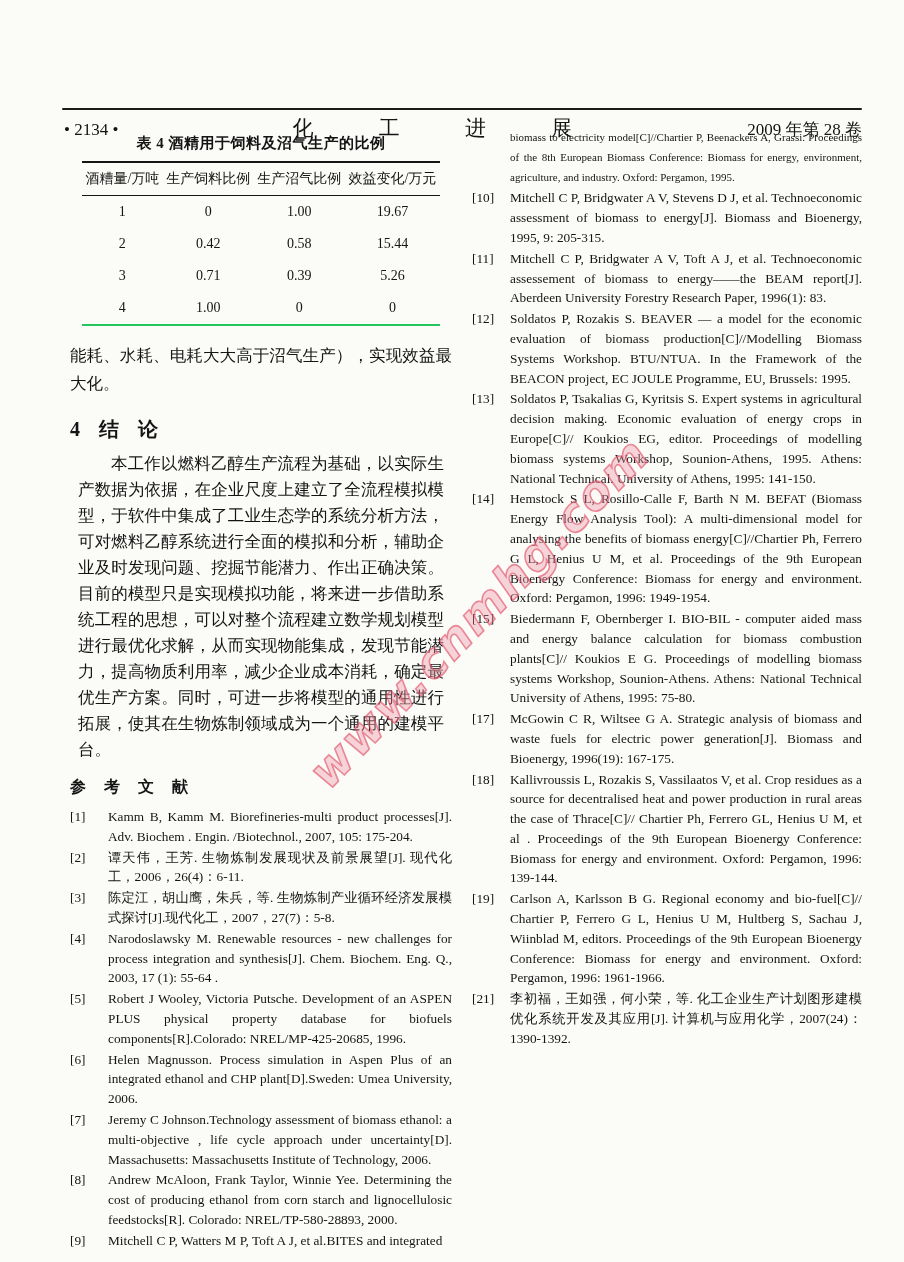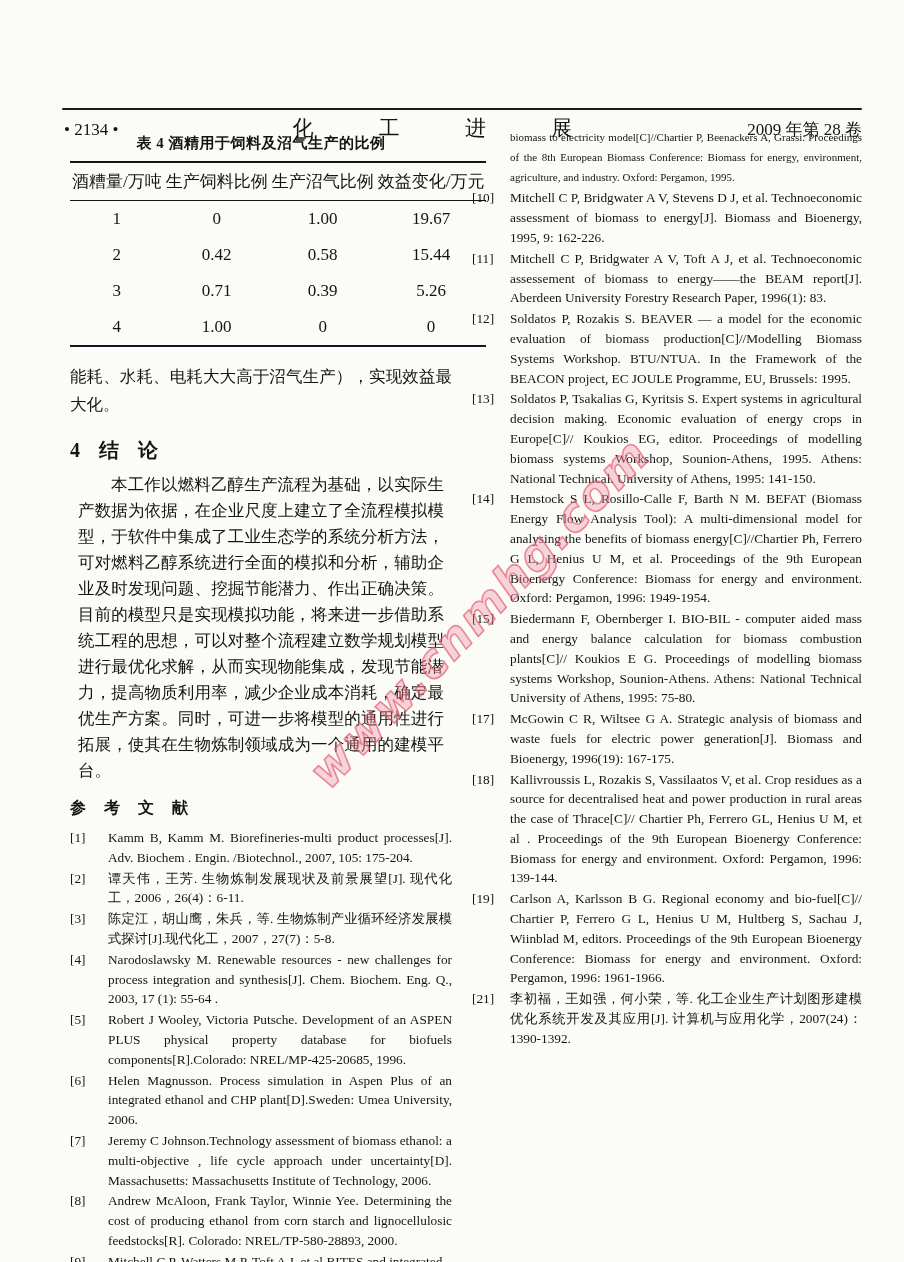--- a/index.html
+++ b/index.html
@@ -48,22 +48,22 @@
     font-weight: bold;
     font-size: 15px;
     margin: 4px 0 8px 0;
     letter-spacing: 0.5px;
   }
   table.data-table {
     width: 358px;
     margin: 0 auto;
     border-collapse: collapse;
     border-top: 2px solid #151515;
-    border-bottom: 2px solid #0f172a;
-    font-size: 17px;
+    border-bottom: 2px solid #22c55e;
+    font-size: 14px;
   }
   table.data-table thead th {
     font-weight: normal;
     padding: 7px 2px;
     border-bottom: 1.5px solid #151515;
     white-space: nowrap;
   }
   table.data-table td {
     text-align: center;
     padding: 8px 2px;
@@ -242,21 +242,21 @@
       </div>
   </div>
 
   <div class="col-right">
     <div class="ref-continuation">biomass to electricity model[C]//Chartier P, Beenackers A, Grassi. Proceedings of the 8th European Biomass Conference: Biomass for energy, environment, agriculture, and industry. Oxford: Pergamon, 1995.</div>
 
     <div class="ref-list">
 
         <div class="ref-item">
           <span class="ref-num">[10]</span>
-          <span class="ref-text">Mitchell C P, Bridgwater A V, Stevens D J, et al. Technoeconomic assessment of biomass to energy[J]. Biomass and Bioenergy, 1995, 9: 162-226.</span>
+          <span class="ref-text">Mitchell C P, Bridgwater A V, Stevens D J, et al. Technoeconomic assessment of biomass to energy[J]. Biomass and Bioenergy, 1995, 9: 205-315.</span>
         </div>
 
         <div class="ref-item">
           <span class="ref-num">[11]</span>
           <span class="ref-text">Mitchell C P, Bridgwater A V, Toft A J, et al. Technoeconomic assessement of biomass to energy——the BEAM report[J]. Aberdeen University Forestry Research Paper, 1996(1): 83.</span>
         </div>
 
         <div class="ref-item">
           <span class="ref-num">[12]</span>
           <span class="ref-text">Soldatos P, Rozakis S. BEAVER — a model for the economic evaluation of biomass production[C]//Modelling Biomass Systems Workshop. BTU/NTUA. In the Framework of the BEACON project, EC JOULE Programme, EU, Brussels: 1995.</span>

